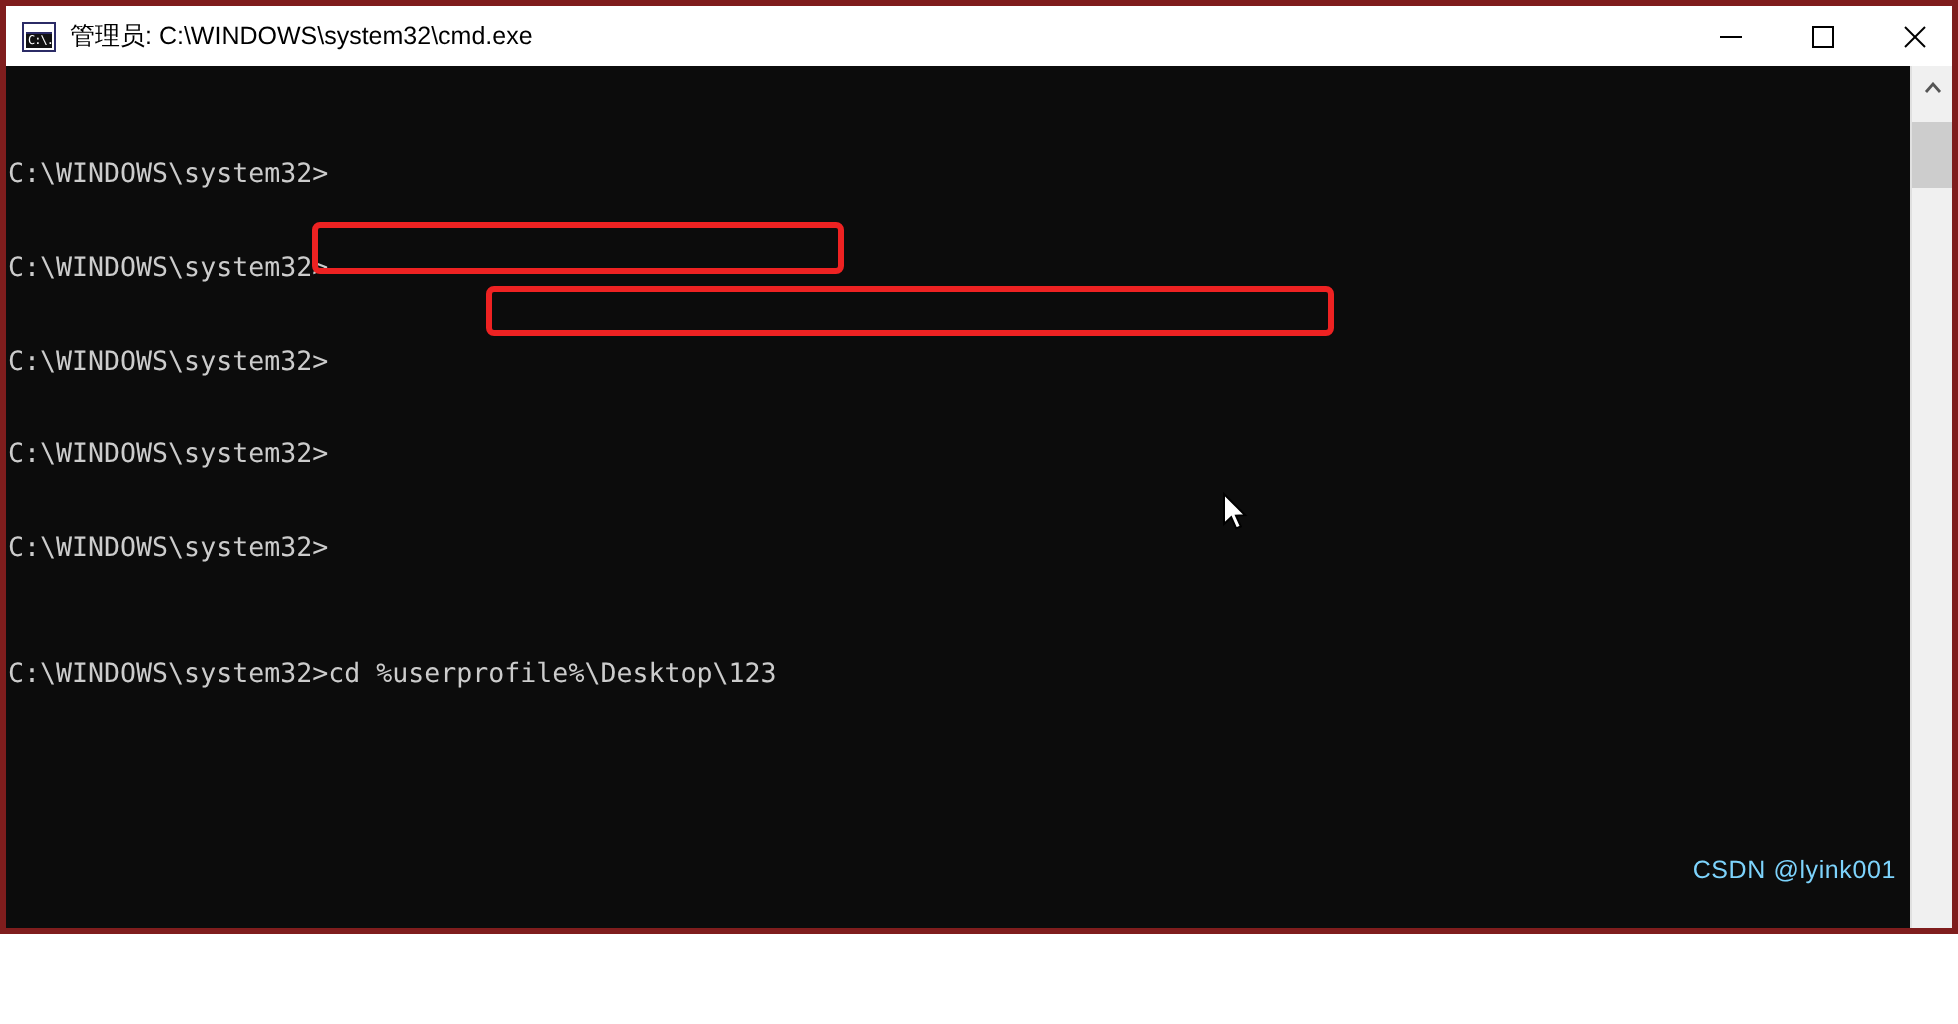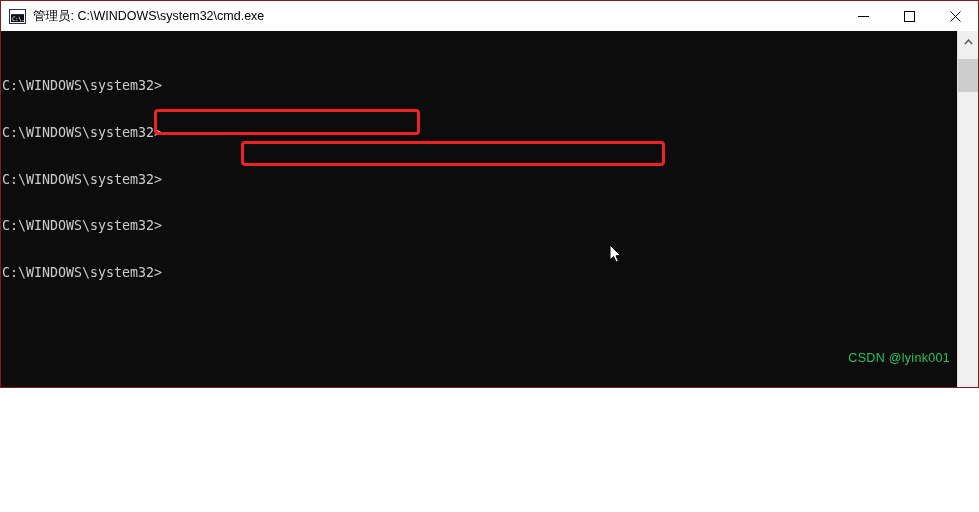--- a/index.html
+++ b/index.html
@@ -11,23 +11,23 @@
     width: 979px;
     height: 512px;
     overflow: hidden;
     font-family: "DejaVu Sans Mono", monospace;
   }
 
   
   #window {
     position: relative;
     width: 979px;
-    height: 388px;
+    height: 467px;
     background: #0c0c0c;
-    border: 1px solid #7f1d1d;
+    border: 3px solid #7f1d1d;
     box-sizing: border-box;
     overflow: hidden;
   }
 
   
   #titlebar {
     position: absolute;
     top: 0; left: 0;
     width: 977px;
     height: 30px;
@@ -166,21 +166,21 @@
     pointer-events: none;
   }
   #annot-cd   { left: 153px; top: 108px; width: 266px; height: 26px; }
   #annot-cmd  { left: 240px; top: 140px; width: 424px; height: 25px; }
 
   
   #watermark {
     position: absolute;
     right: 28px;
     bottom: 22px;
-    color: #22c55e;
+    color: #7dd3fc;
     font-family: "Liberation Sans", sans-serif;
     font-size: 12.5px;
     letter-spacing: 0.3px;
     pointer-events: none;
   }
 
   
   #cursor {
     position: absolute;
     left: 608px;
@@ -217,20 +217,21 @@
   </div>
 
   <div id="terminal">
 
     <div class="trow">C:\WINDOWS\system32&gt;</div>
     <div class="trow">C:\WINDOWS\system32&gt;</div>
     <div class="trow">C:\WINDOWS\system32&gt;</div>
     <div class="trow">C:\WINDOWS\system32&gt;</div>
     <div class="trow">C:\WINDOWS\system32&gt;</div>
 
+    <div class="trow"><span>C:\WINDOWS\system32&gt;</span><span>cd %userprofile%\Desktop\123</span></div>
 
     <div class="trow"></div>
 
 
     
     
 
     
 
     

